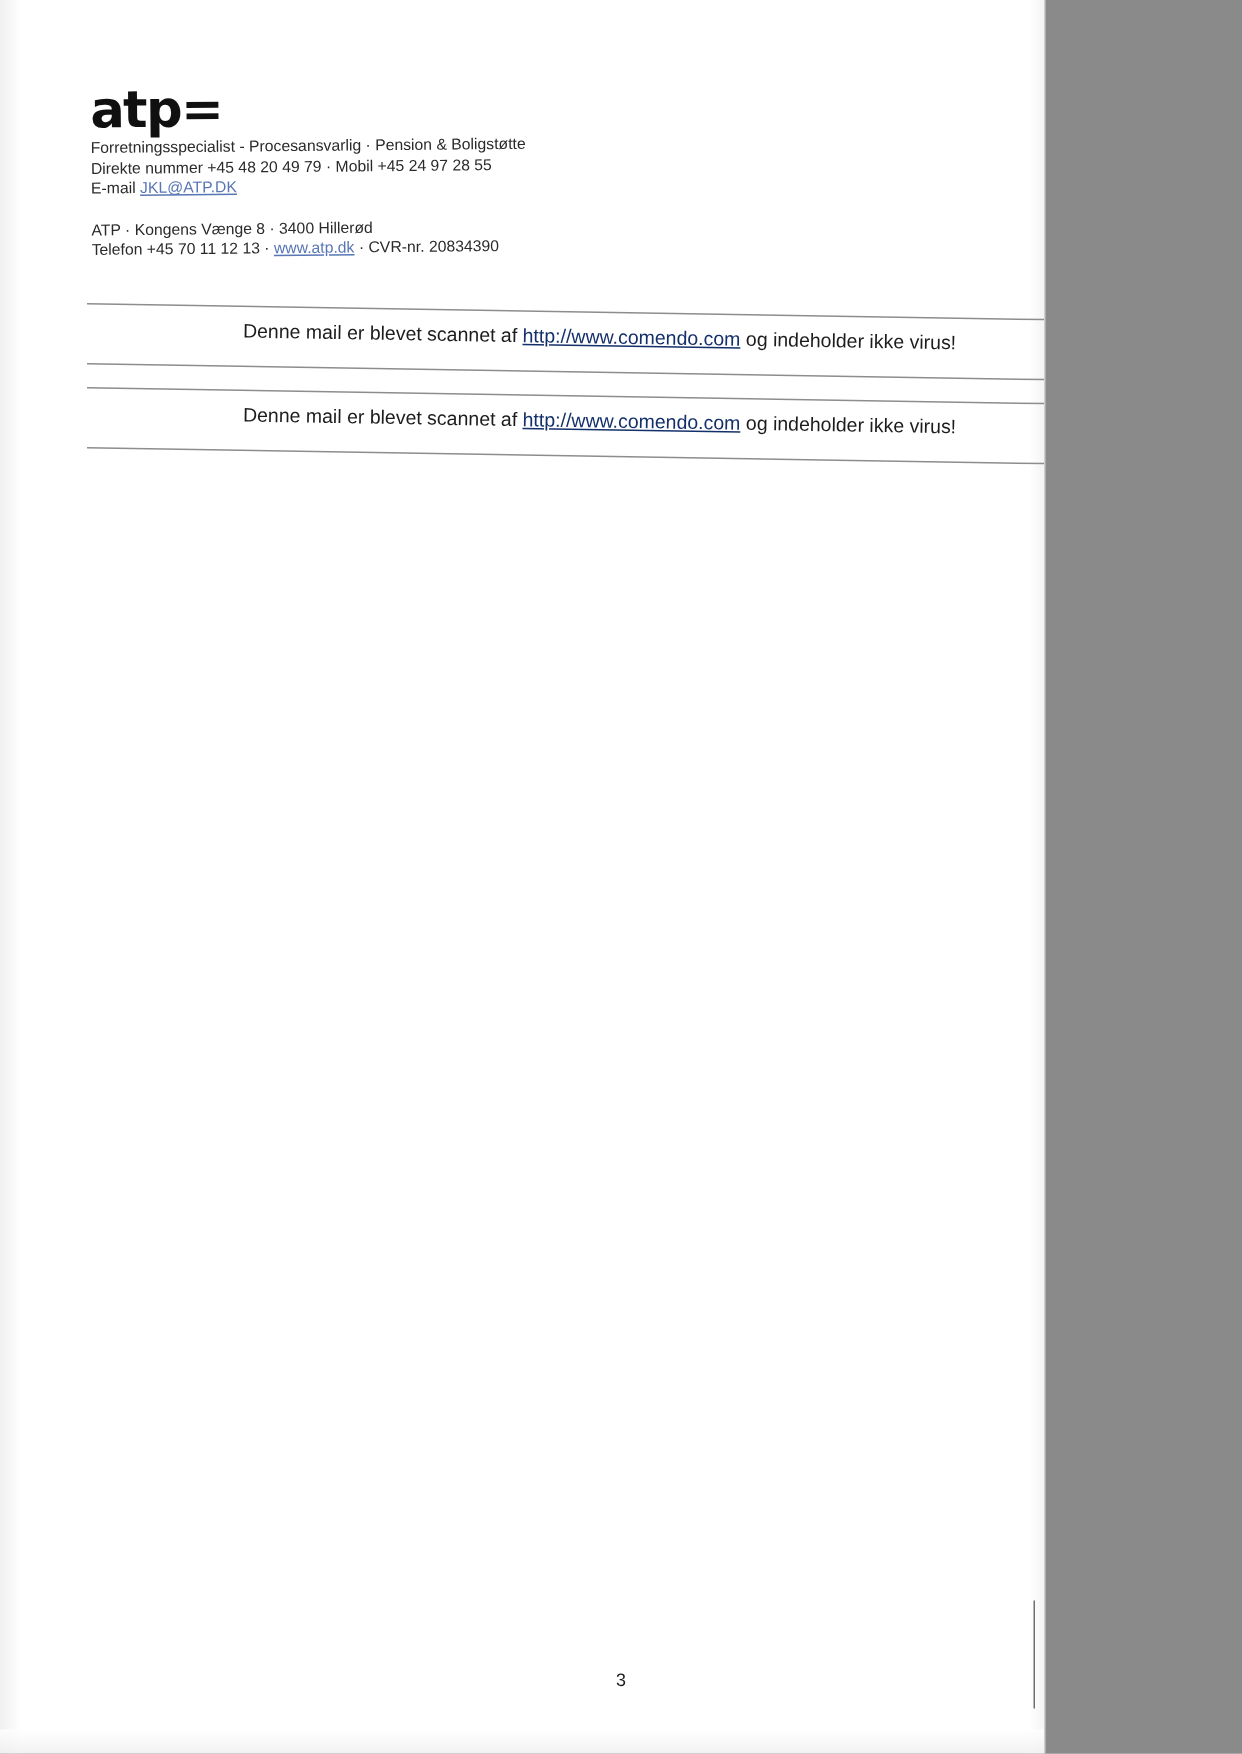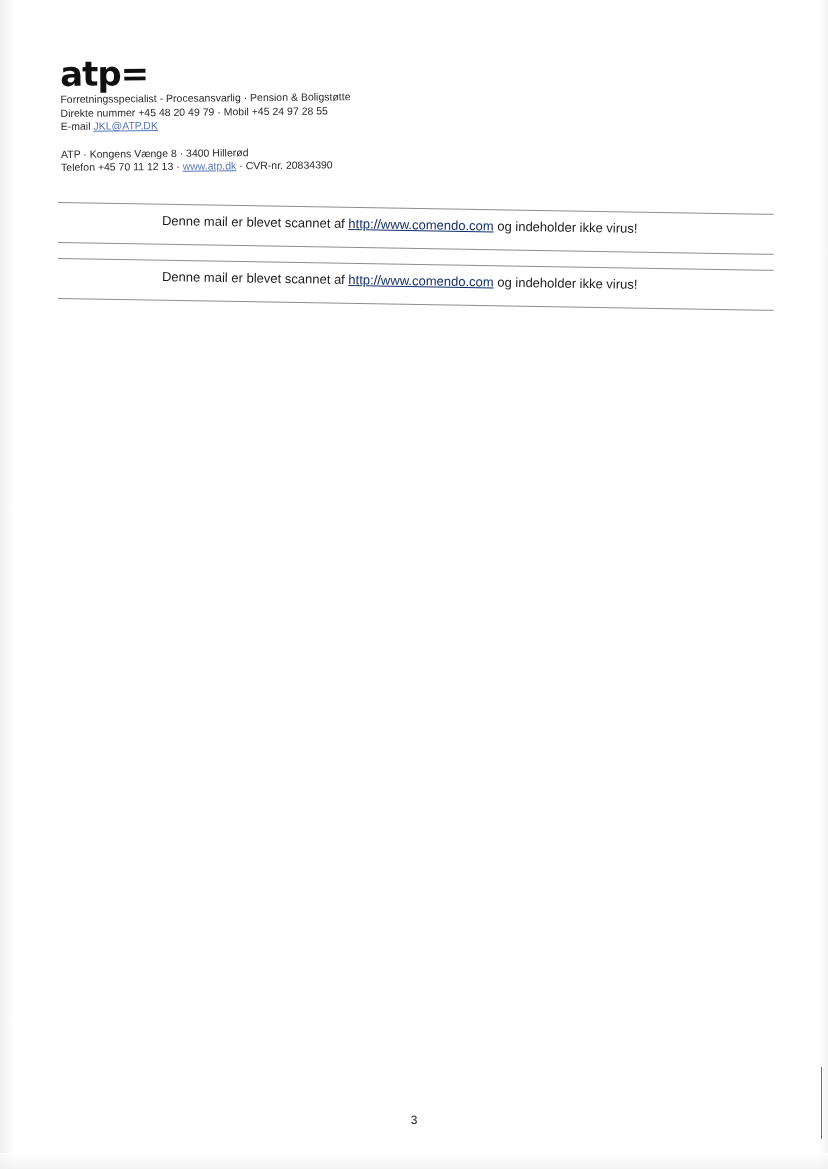--- a/index.html
+++ b/index.html
@@ -5,21 +5,21 @@
   html, body {
     margin: 0;
     padding: 0;
     background: #8a8a8a;
   }
   body {
     font-family: "Liberation Sans", sans-serif;
   }
   .page {
     position: relative;
-    width: 828px;
+    width: 696px;
     height: 1169px;
     background: #ffffff;
     overflow: hidden;
     box-shadow: 0 0 0 1px #cfcfcf;
   }
   
   .scan-edge-left {
     position: absolute;
     left: 0; top: 0;
     width: 14px; height: 1169px;

